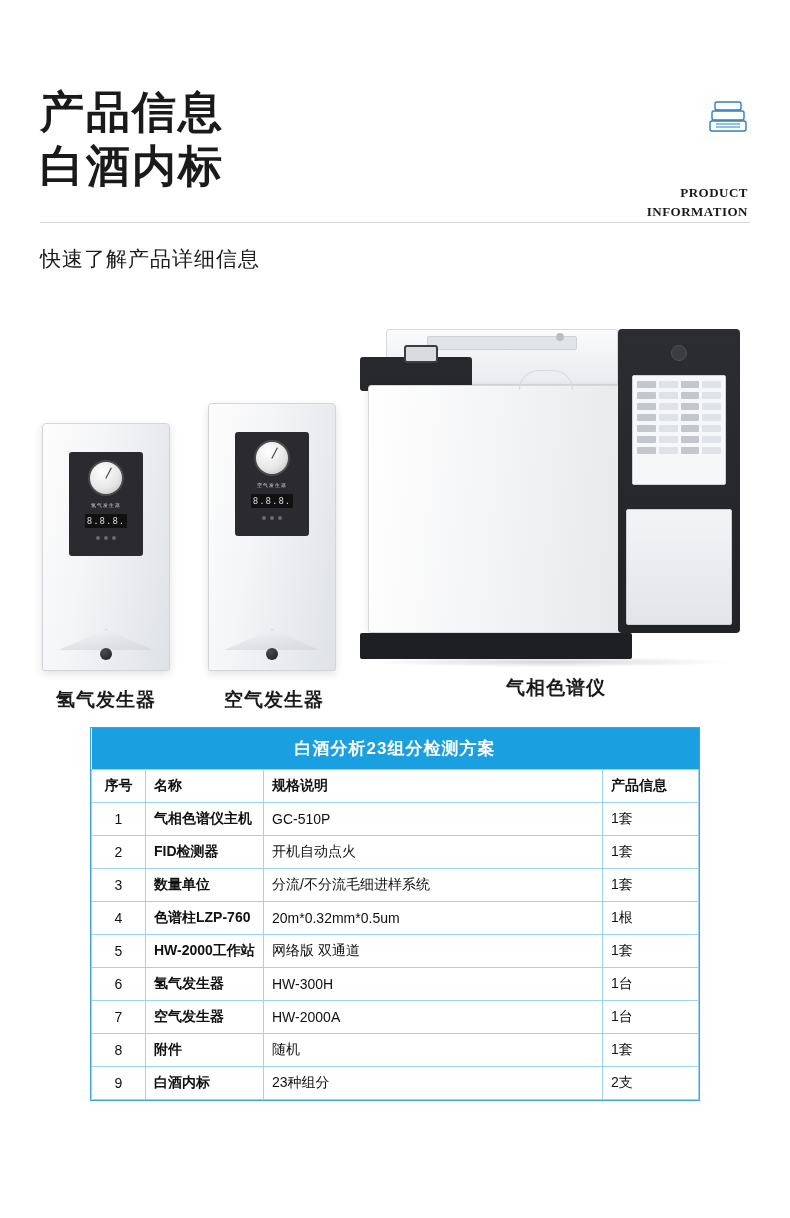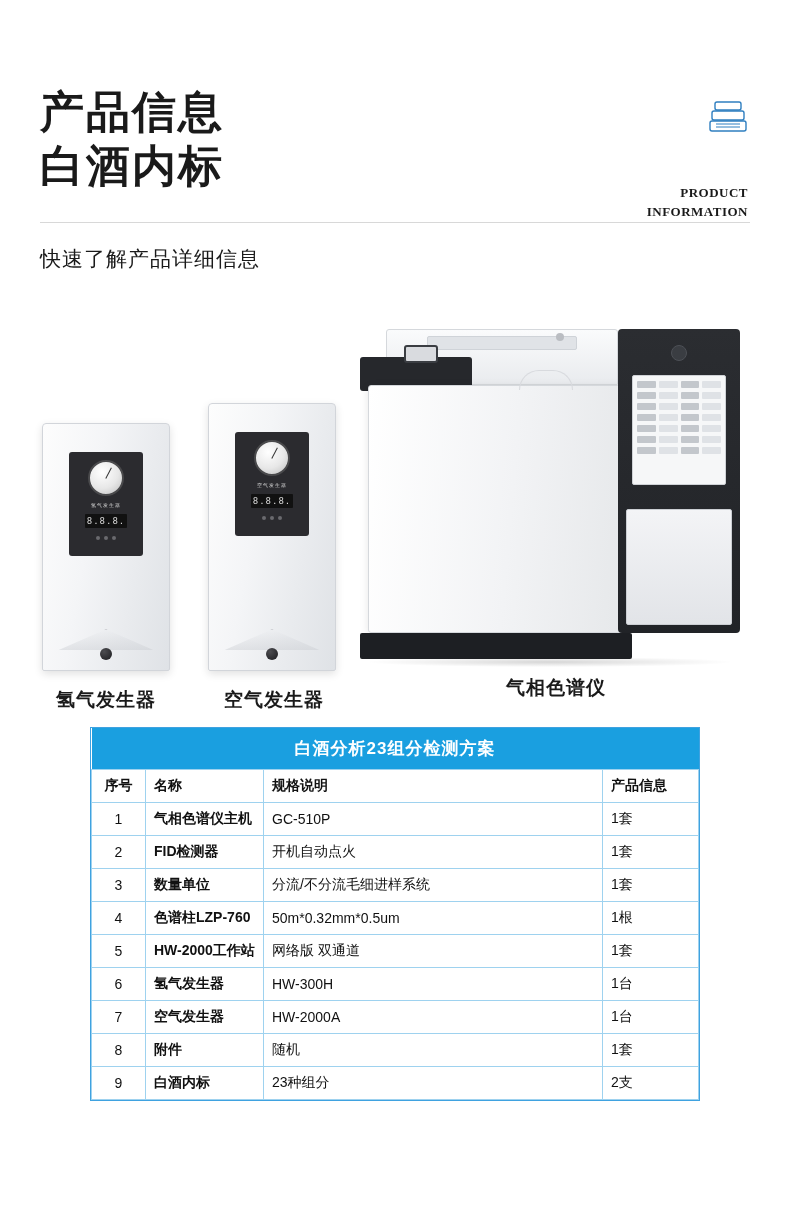--- a/index.html
+++ b/index.html
@@ -508,21 +508,21 @@
       </tr>
       <tr>
         <td class="c-idx">3</td>
         <td class="c-name">数量单位</td>
         <td class="c-spec">分流/不分流毛细进样系统</td>
         <td class="c-qty">1套</td>
       </tr>
       <tr>
         <td class="c-idx">4</td>
         <td class="c-name">色谱柱LZP-760</td>
-        <td class="c-spec">50m*0.32mm*0.5um</td>
+        <td class="c-spec">20m*0.32mm*0.5um</td>
         <td class="c-qty">1根</td>
       </tr>
       <tr>
         <td class="c-idx">5</td>
         <td class="c-name">HW-2000工作站</td>
         <td class="c-spec">网络版 双通道</td>
         <td class="c-qty">1套</td>
       </tr>
       <tr>
         <td class="c-idx">6</td>

